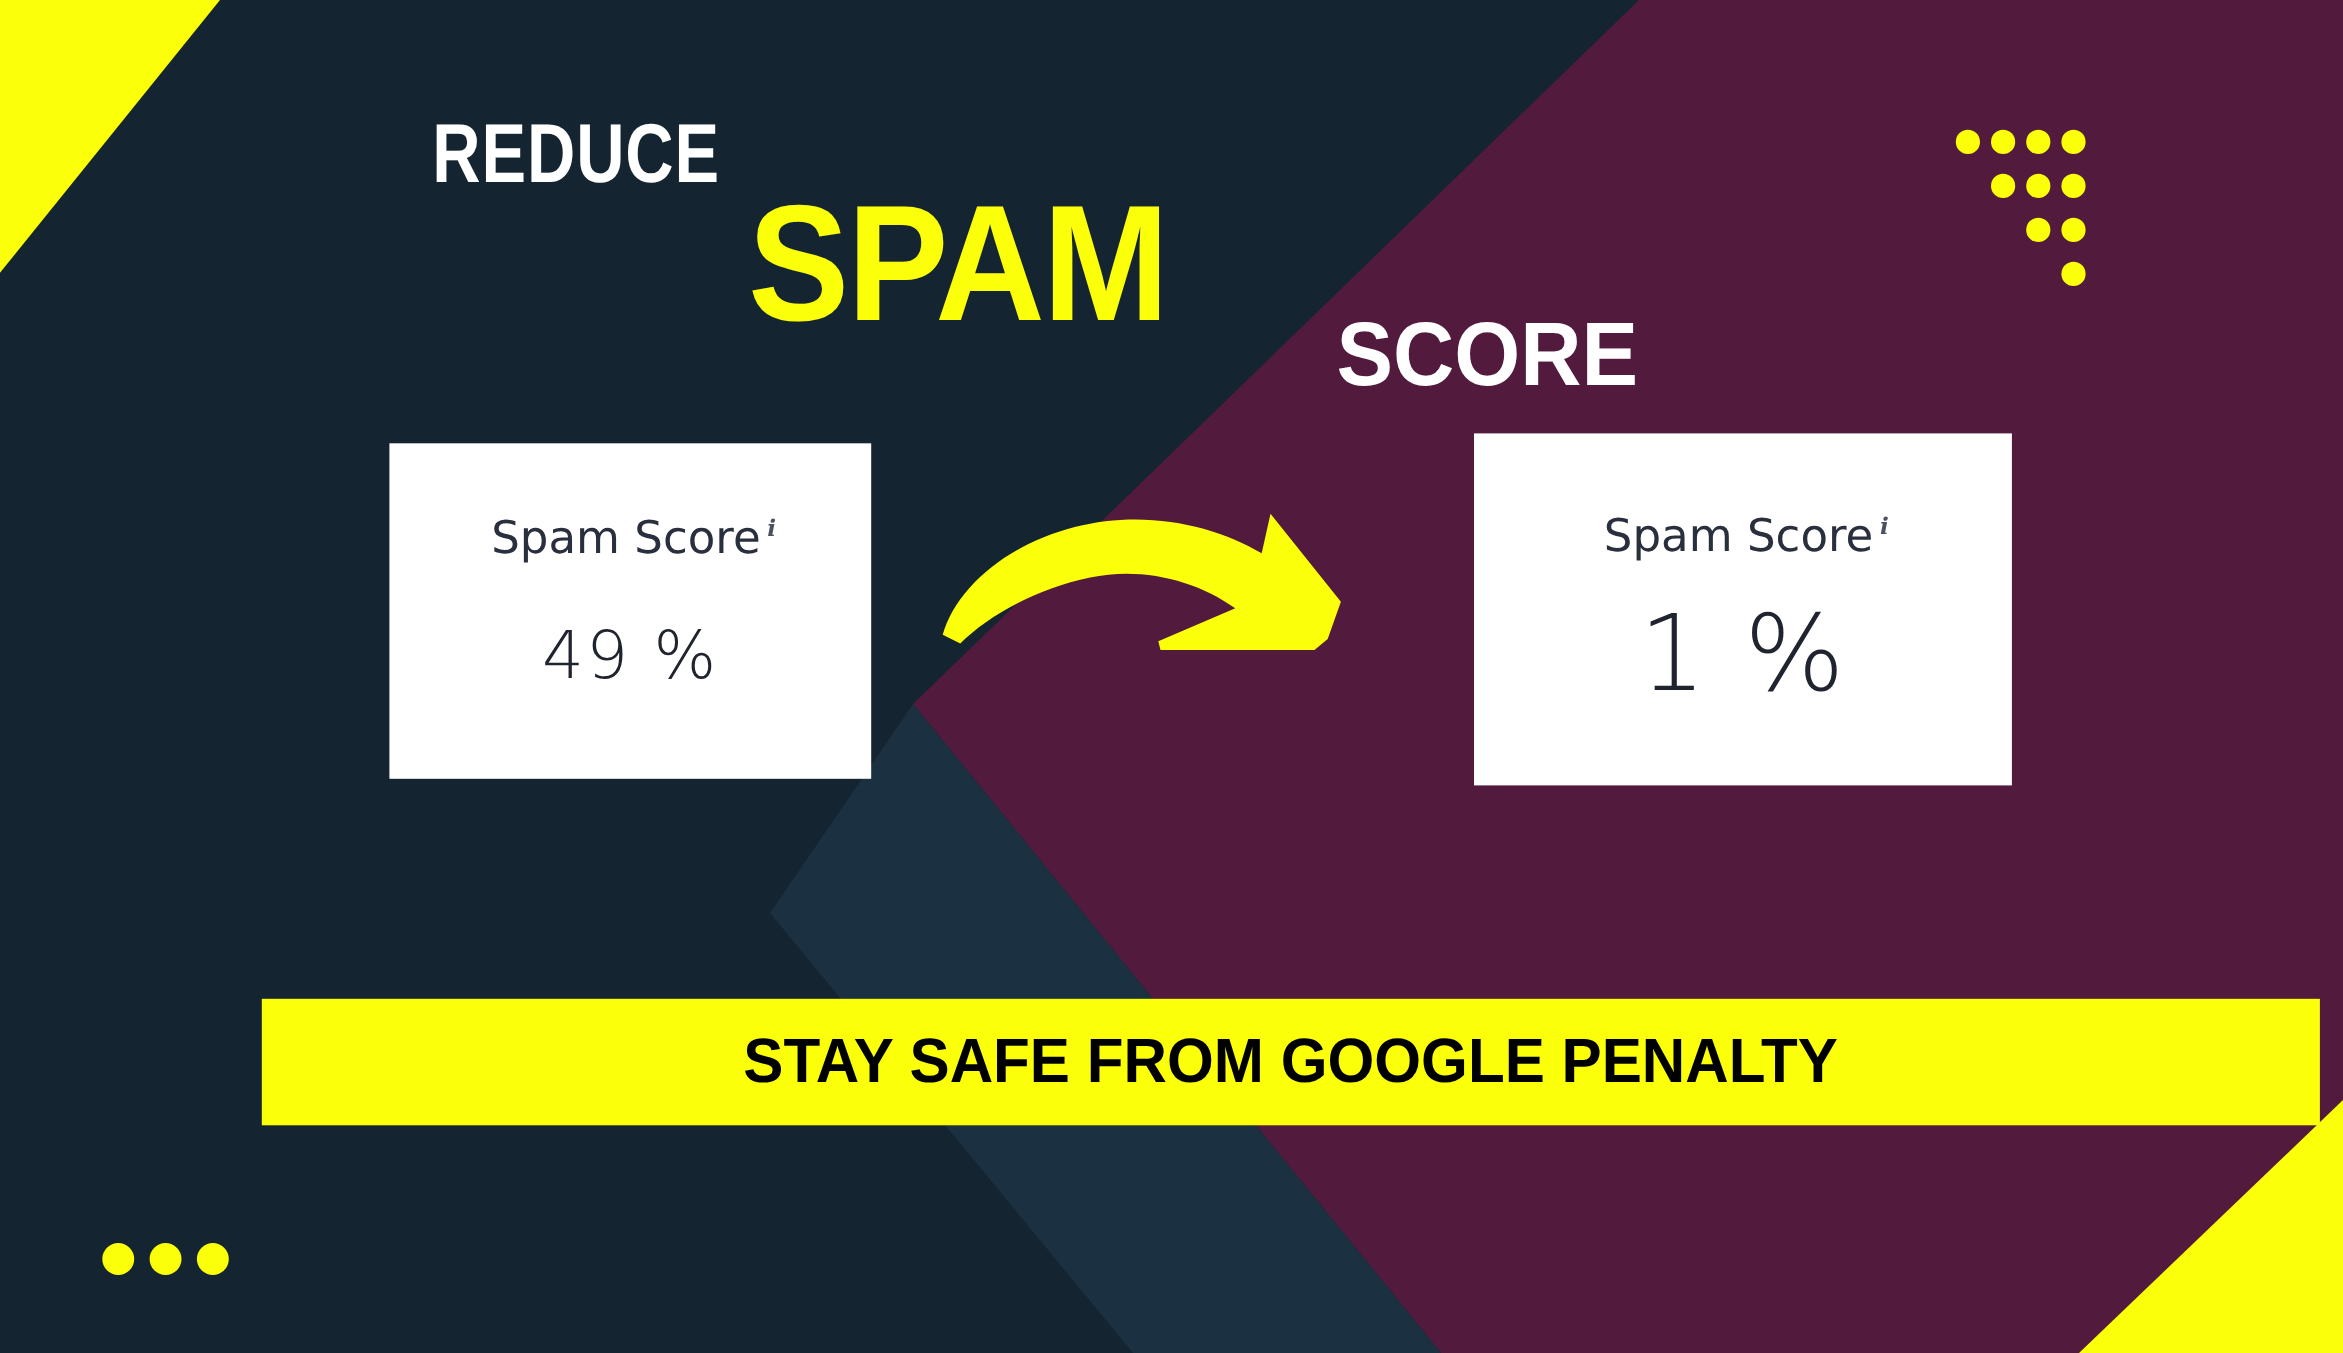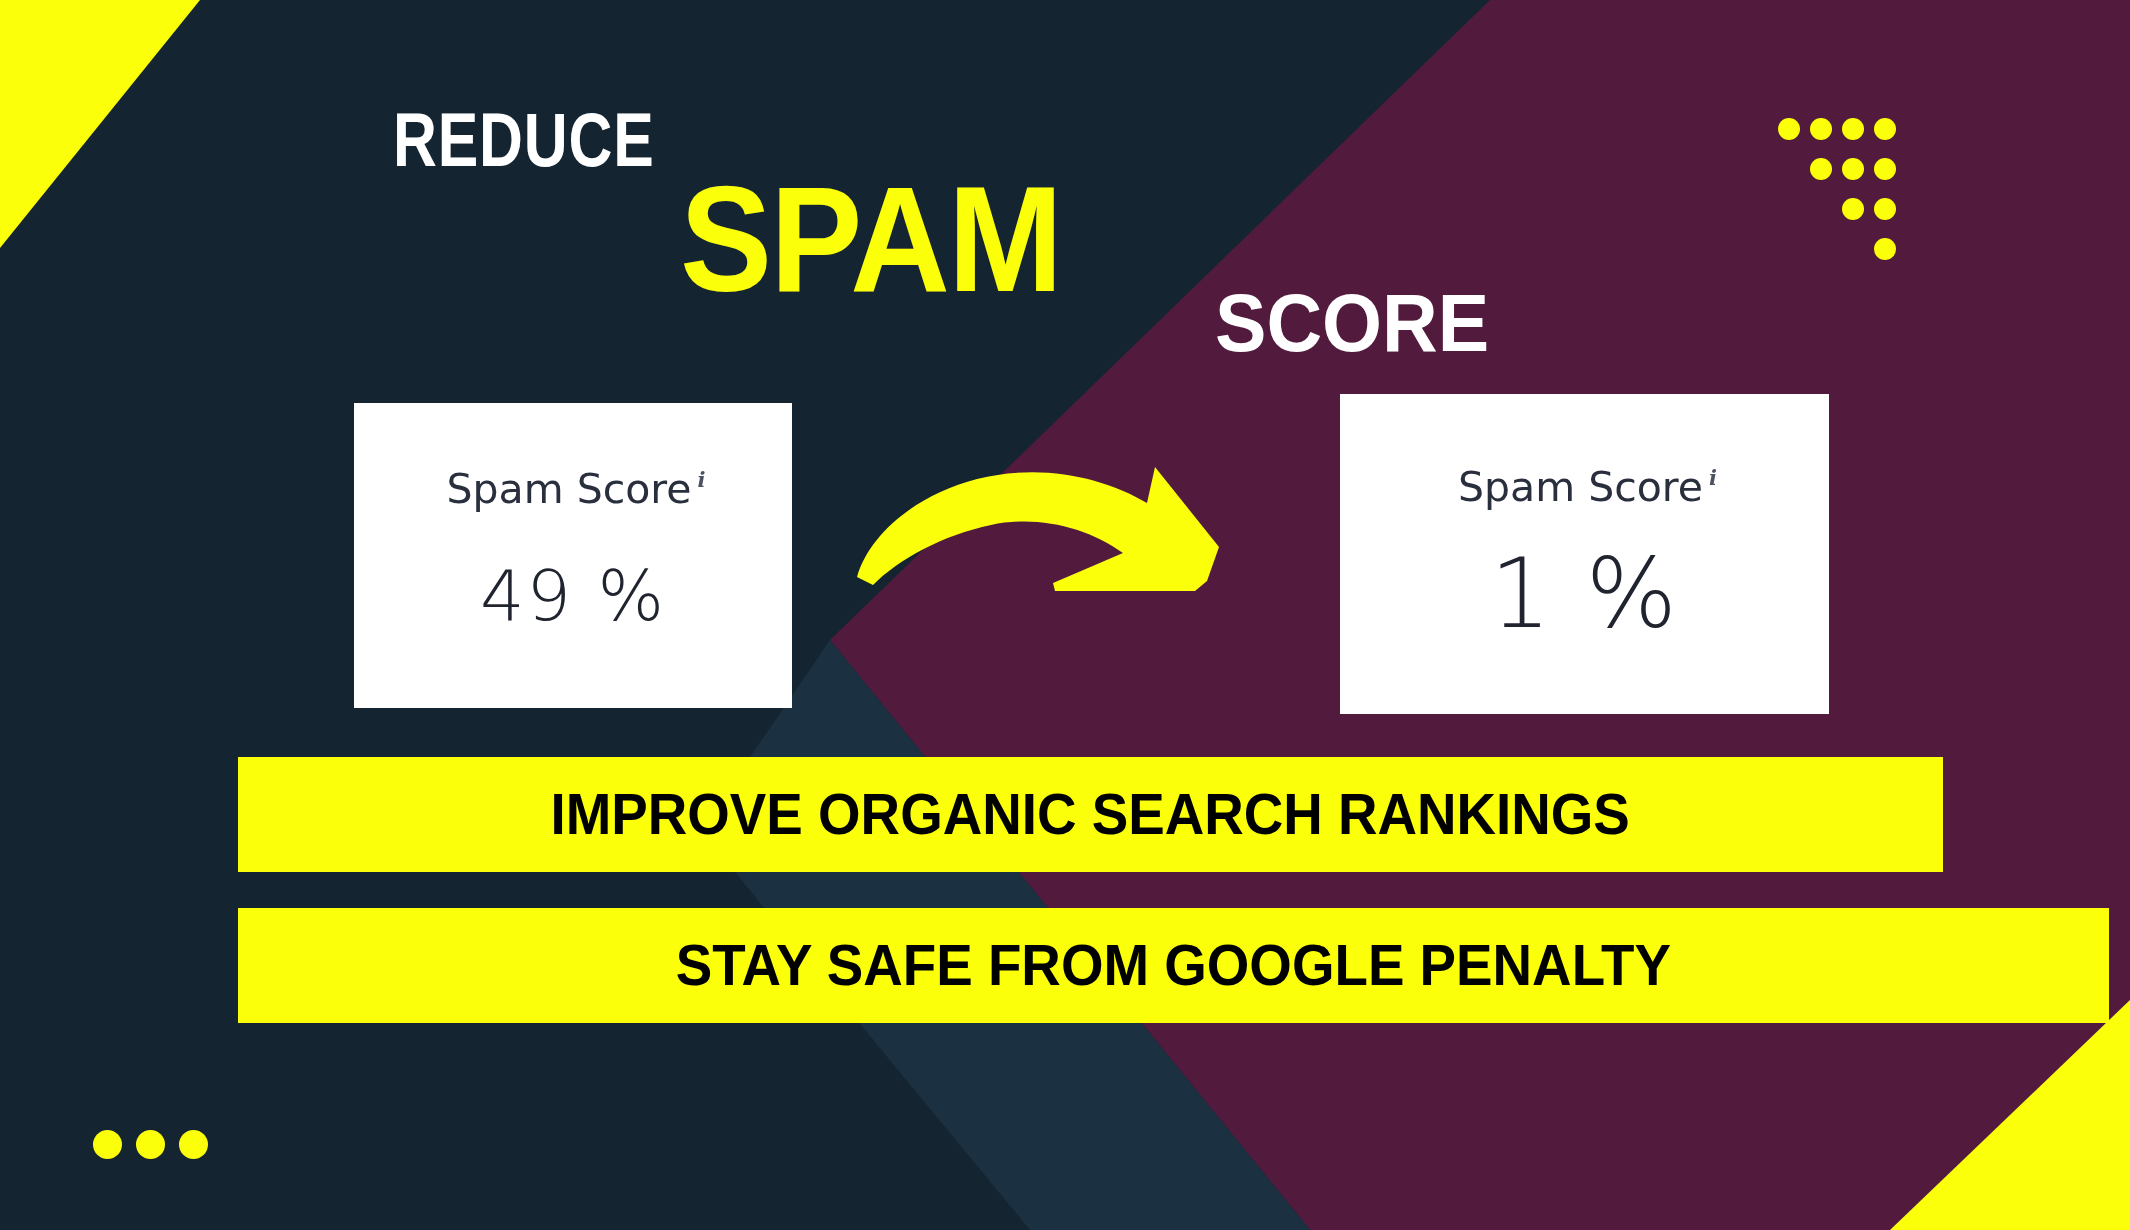--- a/index.html
+++ b/index.html
@@ -105,21 +105,21 @@
     left:6px;
   }
 
   .card-value {
     font-family:"DejaVu Sans", sans-serif;
     font-weight:300;
     color:#20242f;
     letter-spacing:2px;
     white-space:nowrap;
   }
-  .card-left  .card-value { font-size:70px; line-height:100px; }
+  .card-left  .card-value { font-size:60px; line-height:100px; }
   .card-right .card-value { font-size:96px; line-height:100px; }
 
   
   .arrow-wrap {
     position:absolute;
     left:855px;
     top:455px;
     width:400px;
     height:170px;
   }
@@ -205,23 +205,20 @@
     </svg>
   </div>
 
   <div class="card card-right">
     <div class="card-title">
       <span>Spam Score</span><span class="info-icon">i</span>
     </div>
     <div class="card-value">1 %</div>
   </div>
 
-  <div class="banner banner-1">
-    <span class="banner-text">IMPROVE ORGANIC SEARCH RANKINGS</span>
-  </div>
   <div class="banner banner-2">
     <span class="banner-text">STAY SAFE FROM GOOGLE PENALTY</span>
   </div>
 
   <div>
     <span class="dot" style="left:1778px; top:118px;"></span>
     <span class="dot" style="left:1810px; top:118px;"></span>
     <span class="dot" style="left:1842px; top:118px;"></span>
     <span class="dot" style="left:1874px; top:118px;"></span>
 

